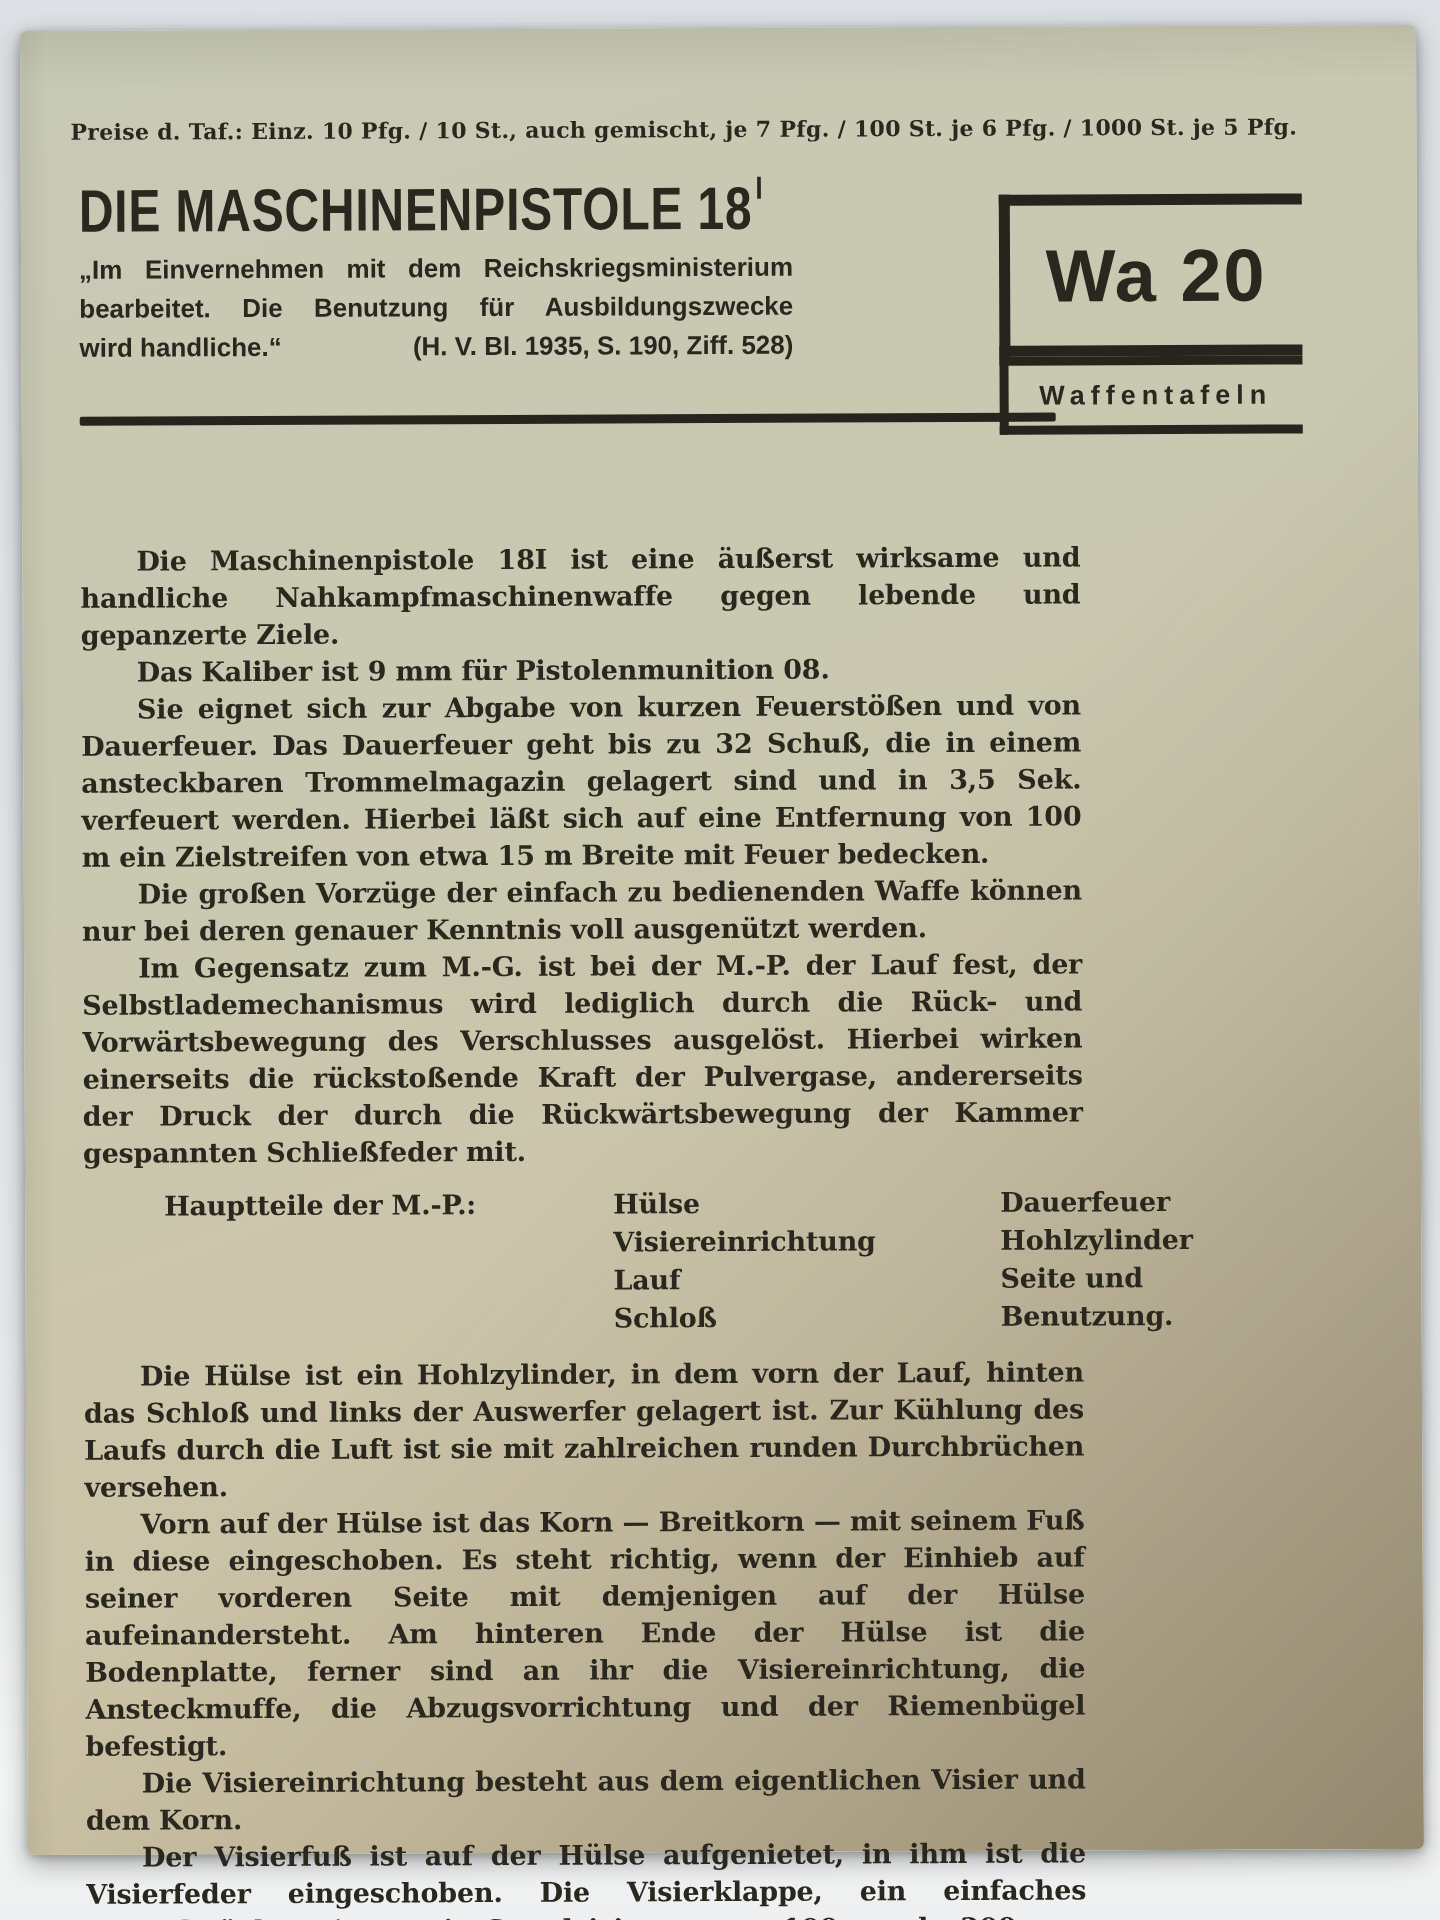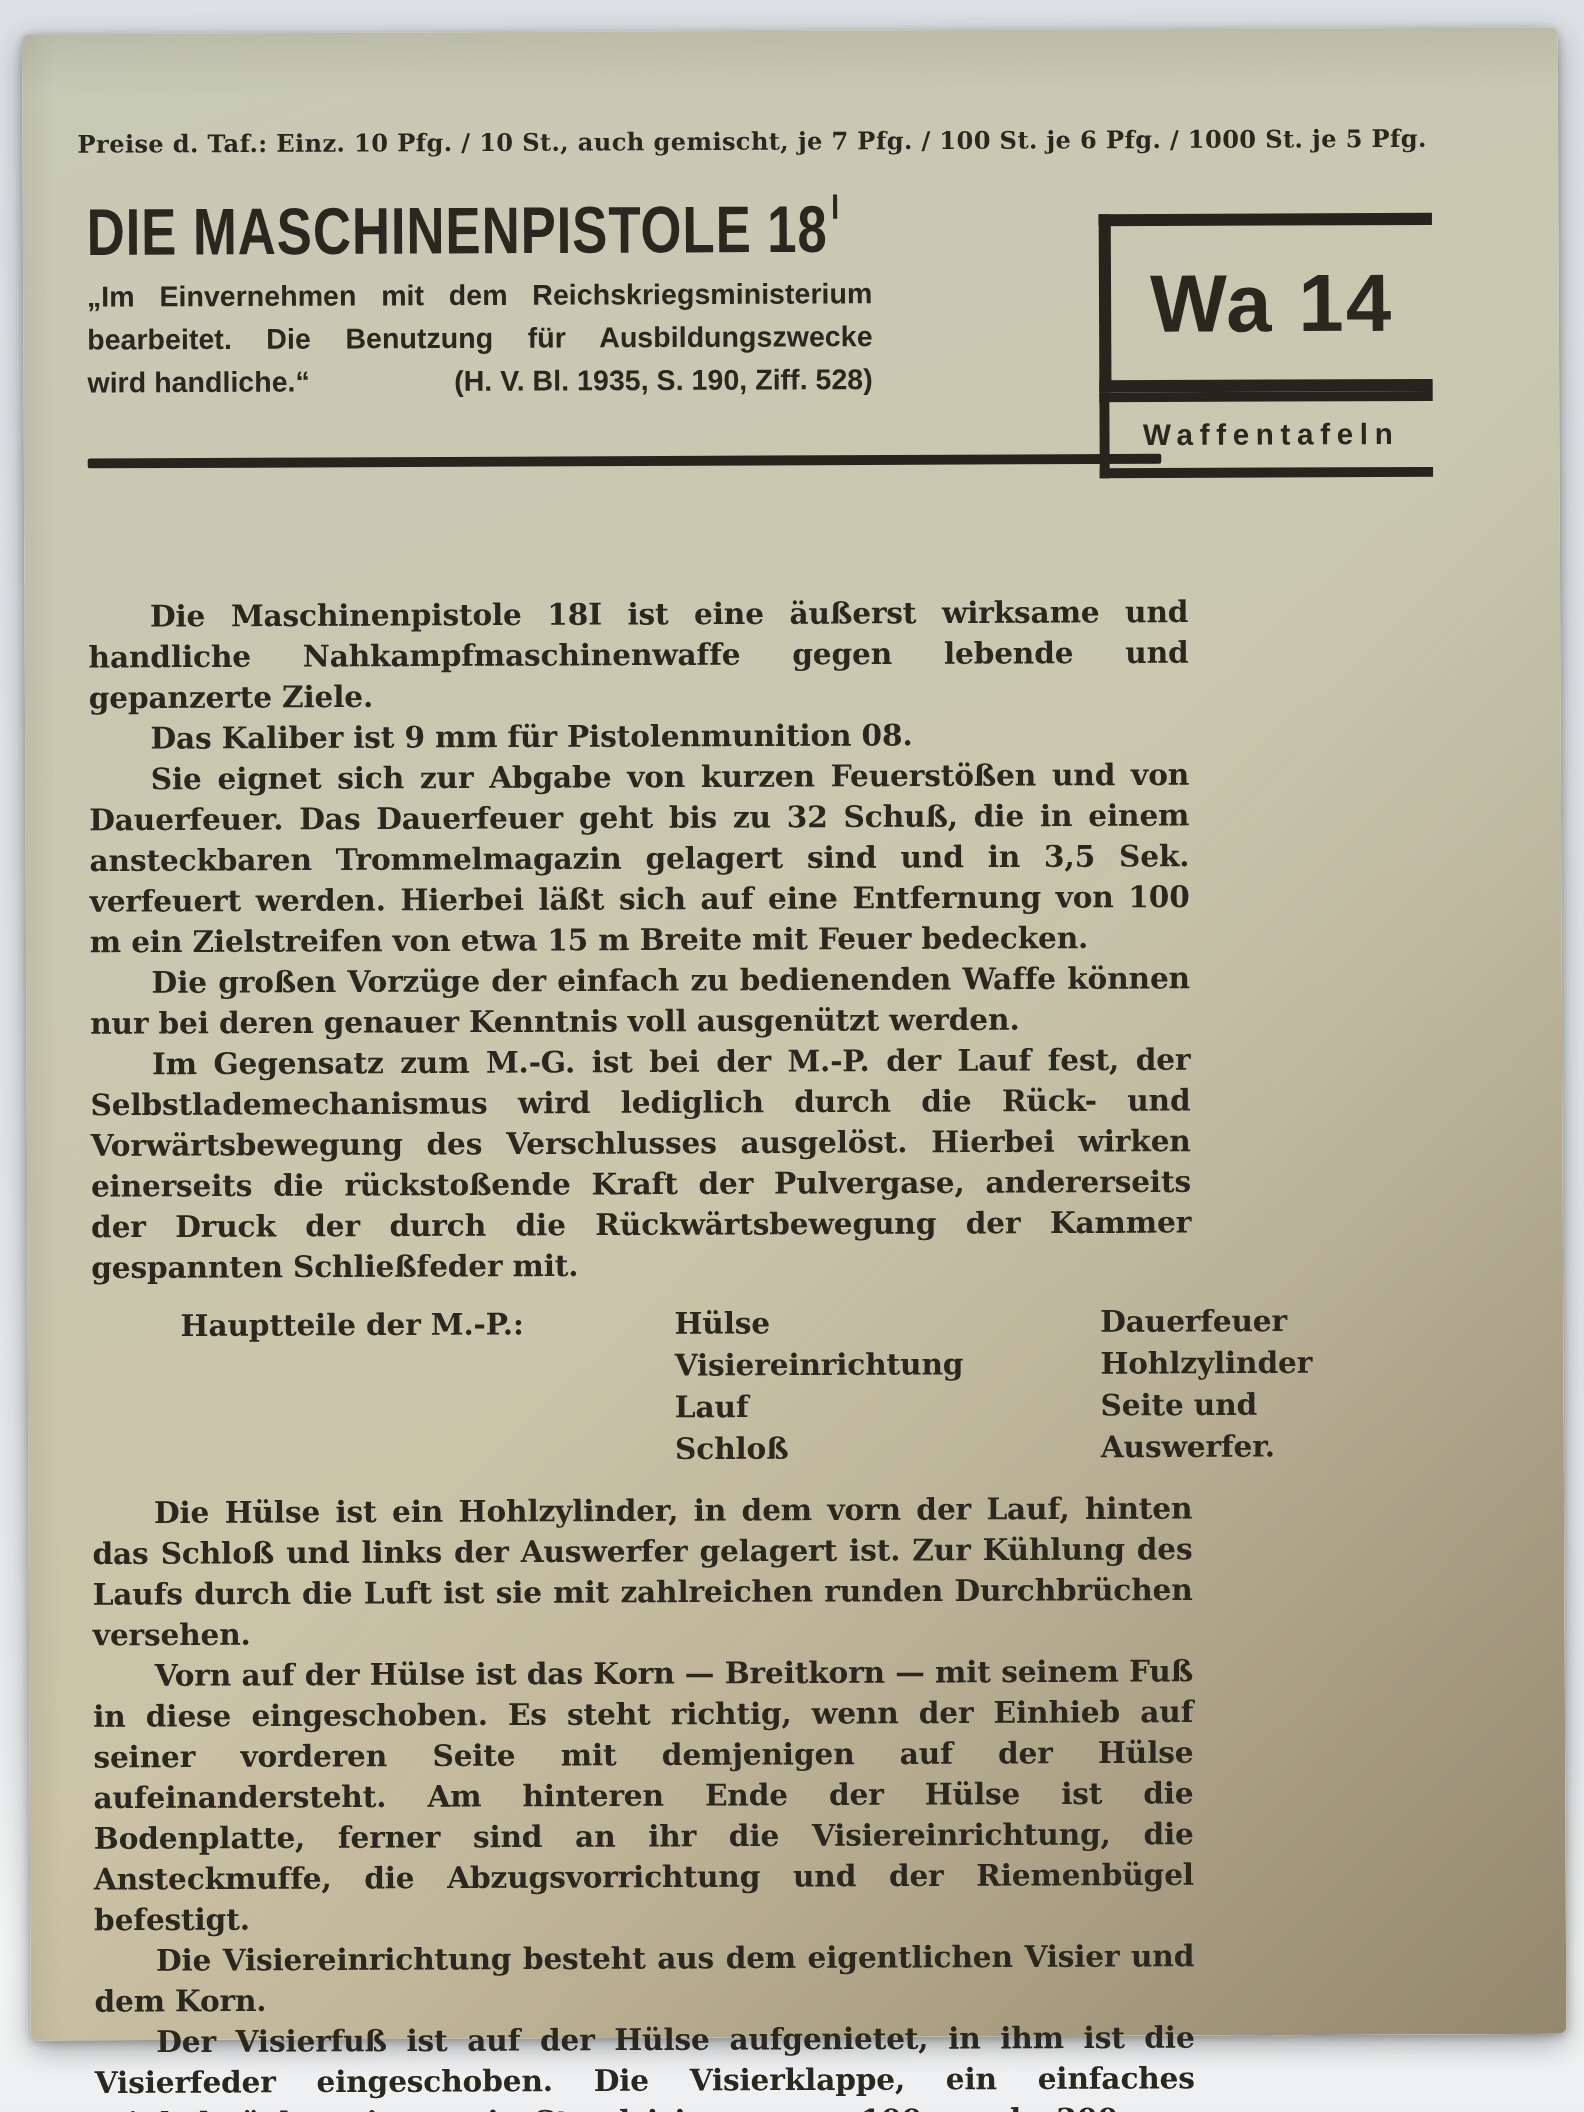--- a/index.html
+++ b/index.html
@@ -69,21 +69,21 @@
         <div class="j">bearbeitet.  Die Benutzung für Ausbildungszwecke</div>
         <div class="last">
           <span>wird handliche.“</span>
           <span>(H. V. Bl. 1935, S. 190, Ziff. 528)</span>
         </div>
       </div>
 
       <div class="rule"></div>
 
       <div class="wa-box">
-        <span>Wa 14</span>
+        <span>Wa 20</span>
       </div>
       <div class="wt-box">
         <span>Waffentafeln</span>
       </div>
 
       <div class="body-text">
         <p class="ind mb-3">Die Maschinenpistole 18I ist eine äußerst wirksame und handliche Nahkampfmaschinenwaffe gegen lebende und gepanzerte Ziele.</p>
         <p class="ind">Das Kaliber ist 9 mm für Pistolenmunition 08.</p>
         <p class="ind">Sie eignet sich zur Abgabe von kurzen Feuerstößen und von Dauerfeuer. Das Dauerfeuer geht bis zu 32 Schuß, die in einem ansteckbaren Trommelmagazin gelagert sind und in 3,5 Sek. verfeuert werden.  Hierbei läßt sich auf eine Entfernung von 100 m ein Zielstreifen von etwa 15 m Breite mit Feuer bedecken.</p>
         <p class="ind mt-1">Die großen Vorzüge der einfach zu bedienenden Waffe können nur bei deren genauer Kenntnis voll ausgenützt werden.</p>
@@ -94,21 +94,21 @@
           <div class="col1">
             <div>Hülse</div>
             <div>Visiereinrichtung</div>
             <div>Lauf</div>
             <div>Schloß</div>
           </div>
           <div class="col2">
             <div>Dauerfeuer</div>
             <div>Hohlzylinder</div>
             <div>Seite und</div>
-            <div>Auswerfer.</div>
+            <div>Benutzung.</div>
           </div>
         </div>
 
         <p class="ind">Die Hülse ist ein Hohlzylinder, in dem vorn der Lauf, hinten das Schloß und links der Auswerfer gelagert ist.  Zur Kühlung des Laufs durch die Luft ist sie mit zahlreichen runden Durchbrüchen versehen.</p>
         <p class="ind mt-1">Vorn auf der Hülse ist das Korn — Breitkorn — mit seinem Fuß in diese eingeschoben.  Es steht richtig, wenn der Einhieb auf seiner vorderen Seite mit demjenigen auf der Hülse aufeinandersteht.  Am hinteren Ende der Hülse ist die Bodenplatte, ferner sind an ihr die Visiereinrichtung, die Ansteckmuffe, die Abzugsvorrichtung und der Riemenbügel befestigt.</p>
         <p class="ind mt-4">Die Visiereinrichtung besteht aus dem eigentlichen Visier und dem Korn.</p>
         <p class="ind">Der Visierfuß ist auf der Hülse aufgenietet, in ihm ist die Visierfeder eingeschoben.  Die Visierklappe, ein einfaches Winkelstück mit zwei Standvisieren — 100 und 200 m, Zweiklappenvisier — ist durch den Visierstift mit dem Visierfuß umklappbar verbunden.</p>
       </div>
 
     </div>

